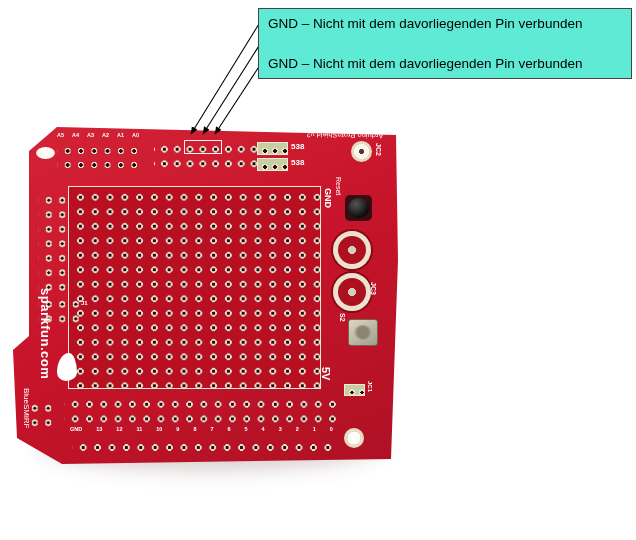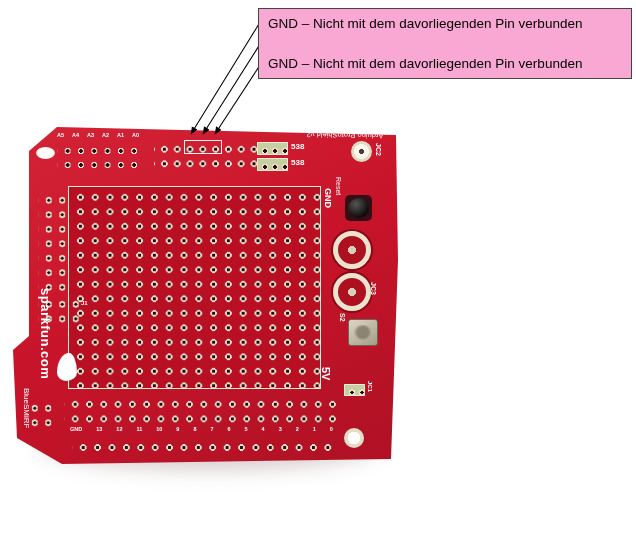--- a/index.html
+++ b/index.html
@@ -80,21 +80,21 @@
   .brand { left:39px; top:288px; font-size:13px; letter-spacing:.5px; }
   .blues { left:22px; top:388px; font-size:8px; font-weight:400; }
   .analog-labels  { left:57px; top:132px; width:82px;  display:flex; justify-content:space-between;
                     font-size:5.5px; font-weight:700; color:#fff; }
   .digital-labels { left:70px; top:426px; width:263px; display:flex; justify-content:space-between;
                     font-size:5.5px; font-weight:700; color:#fff; }
   .analog-labels span, .digital-labels span { position:static; }
 
   .arrows { inset:0; width:636px; height:540px; pointer-events:none; }
 
-  .callout { left:258px; top:8px; width:374px; height:71px; background:#f9a8d4;
+  .callout { left:258px; top:8px; width:374px; height:71px; background:#5eead4;
     border:1px solid #444; padding:7px 9px; display:flex; flex-direction:column;
     justify-content:space-between; font-size:13.5px; color:#000; }
   .callout div { position:static; }
 </style>
 </head>
 <body>
 
 <div class="stage">
 
   <div class="shadow"></div>

